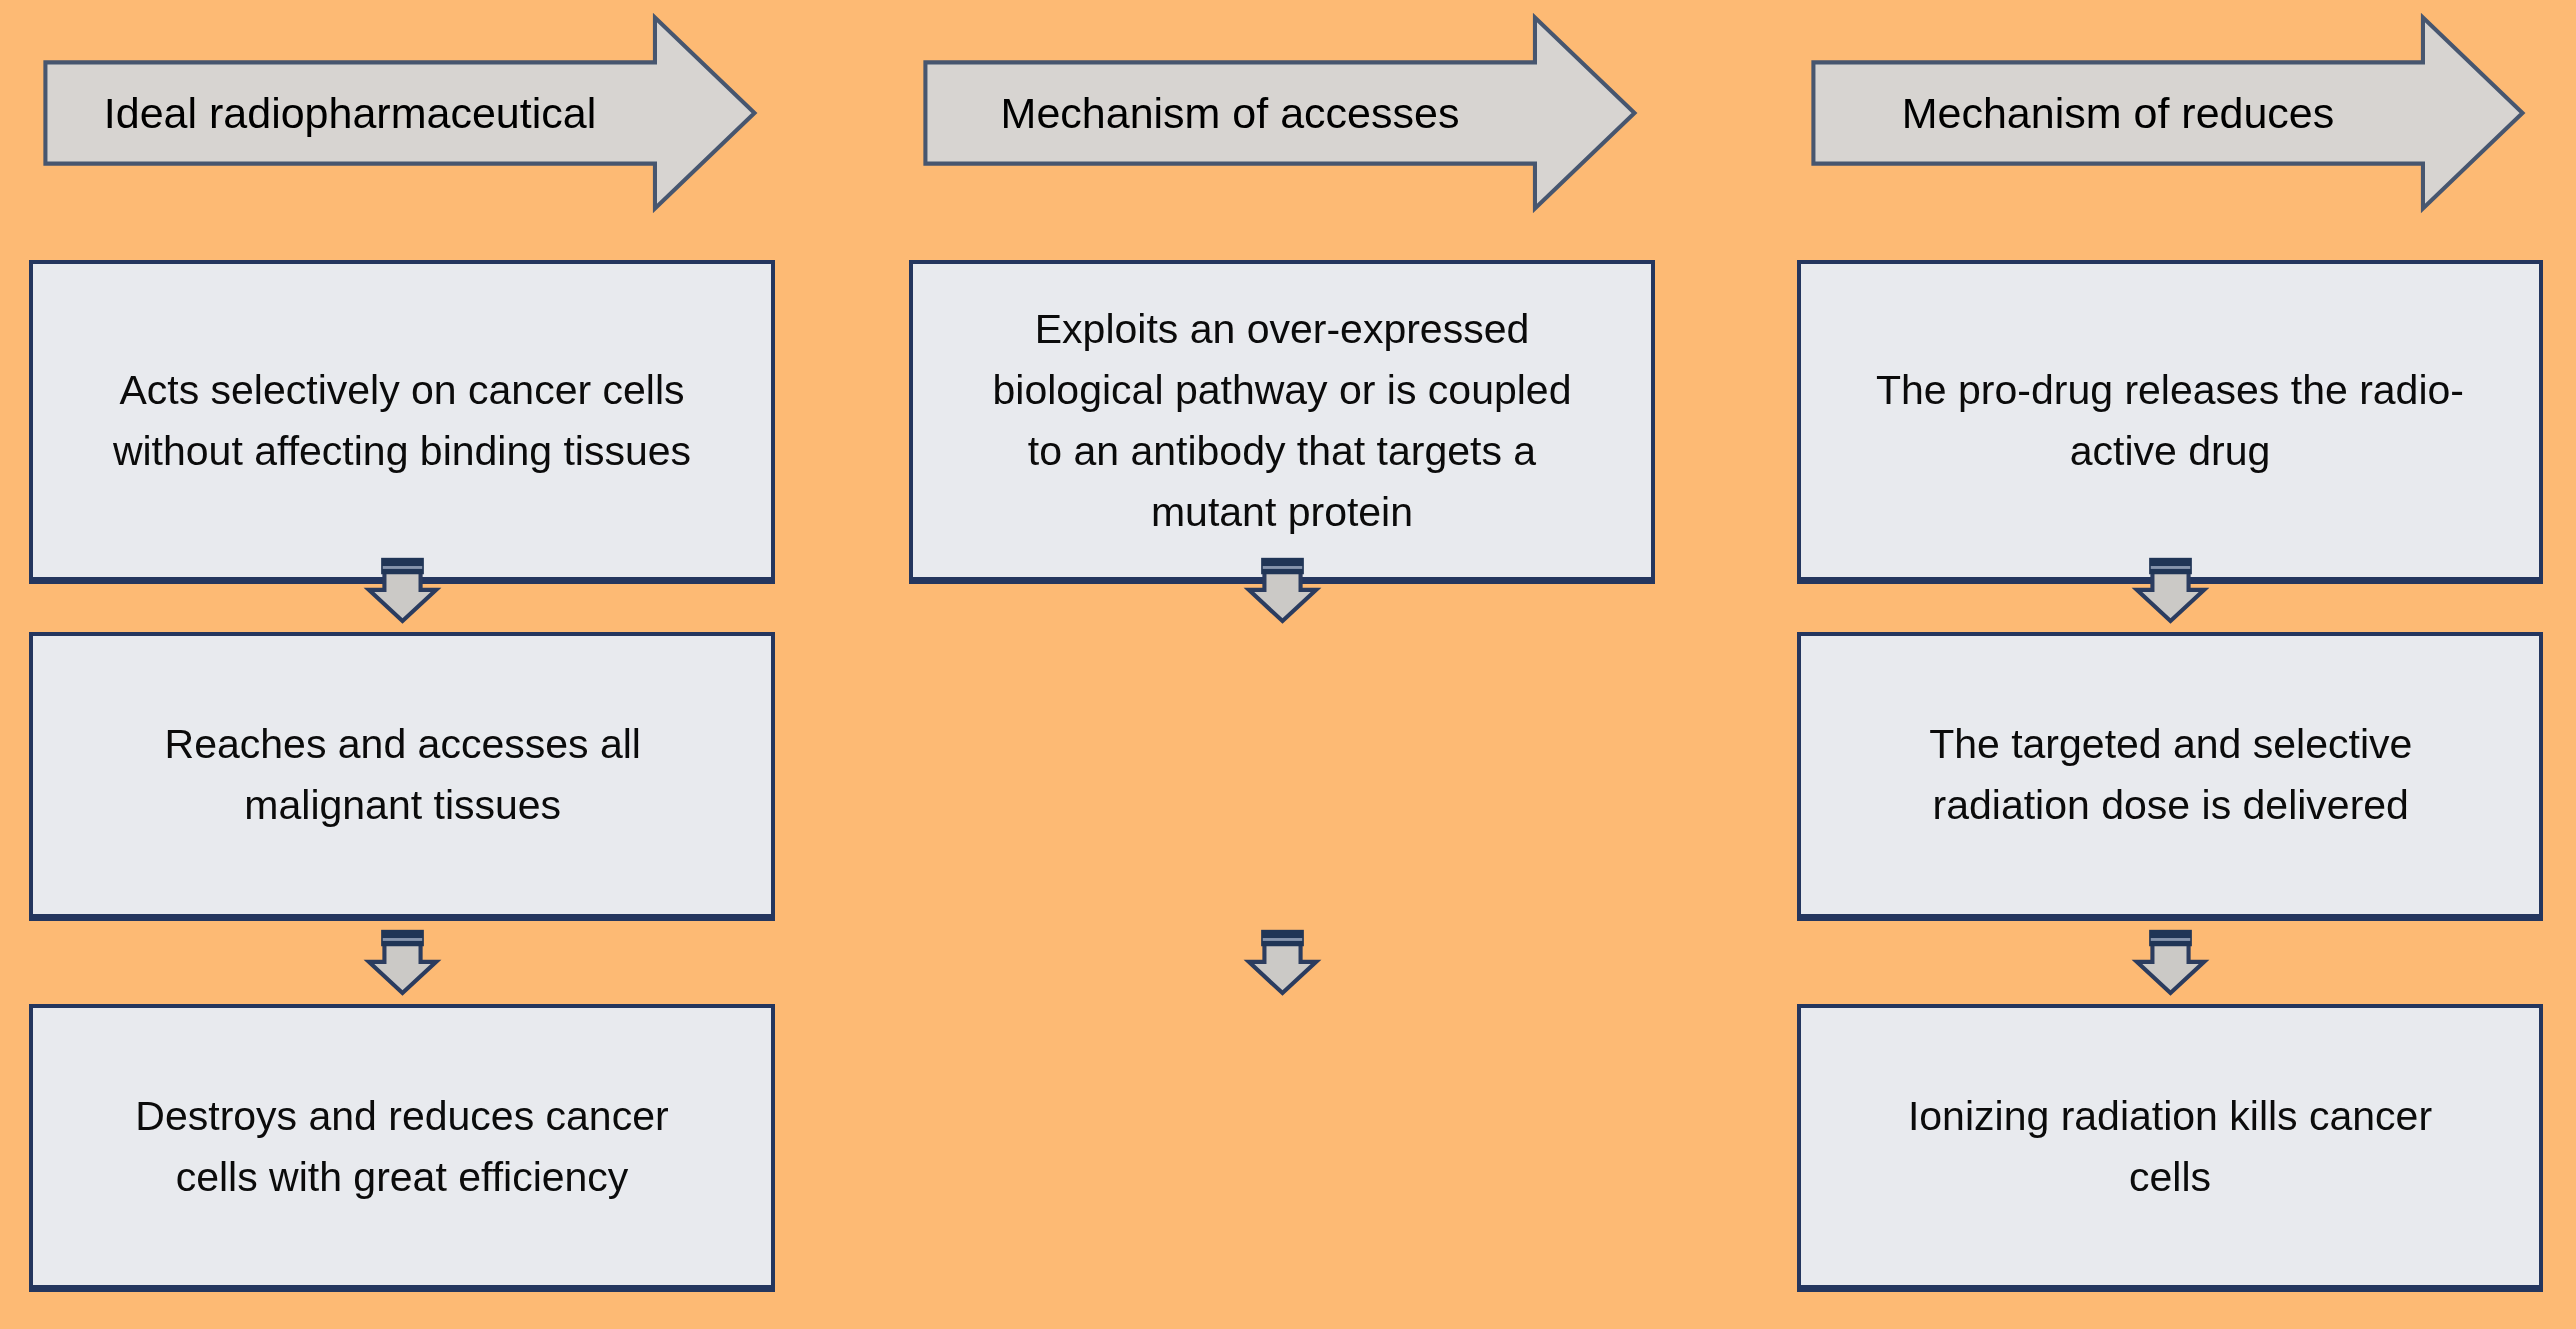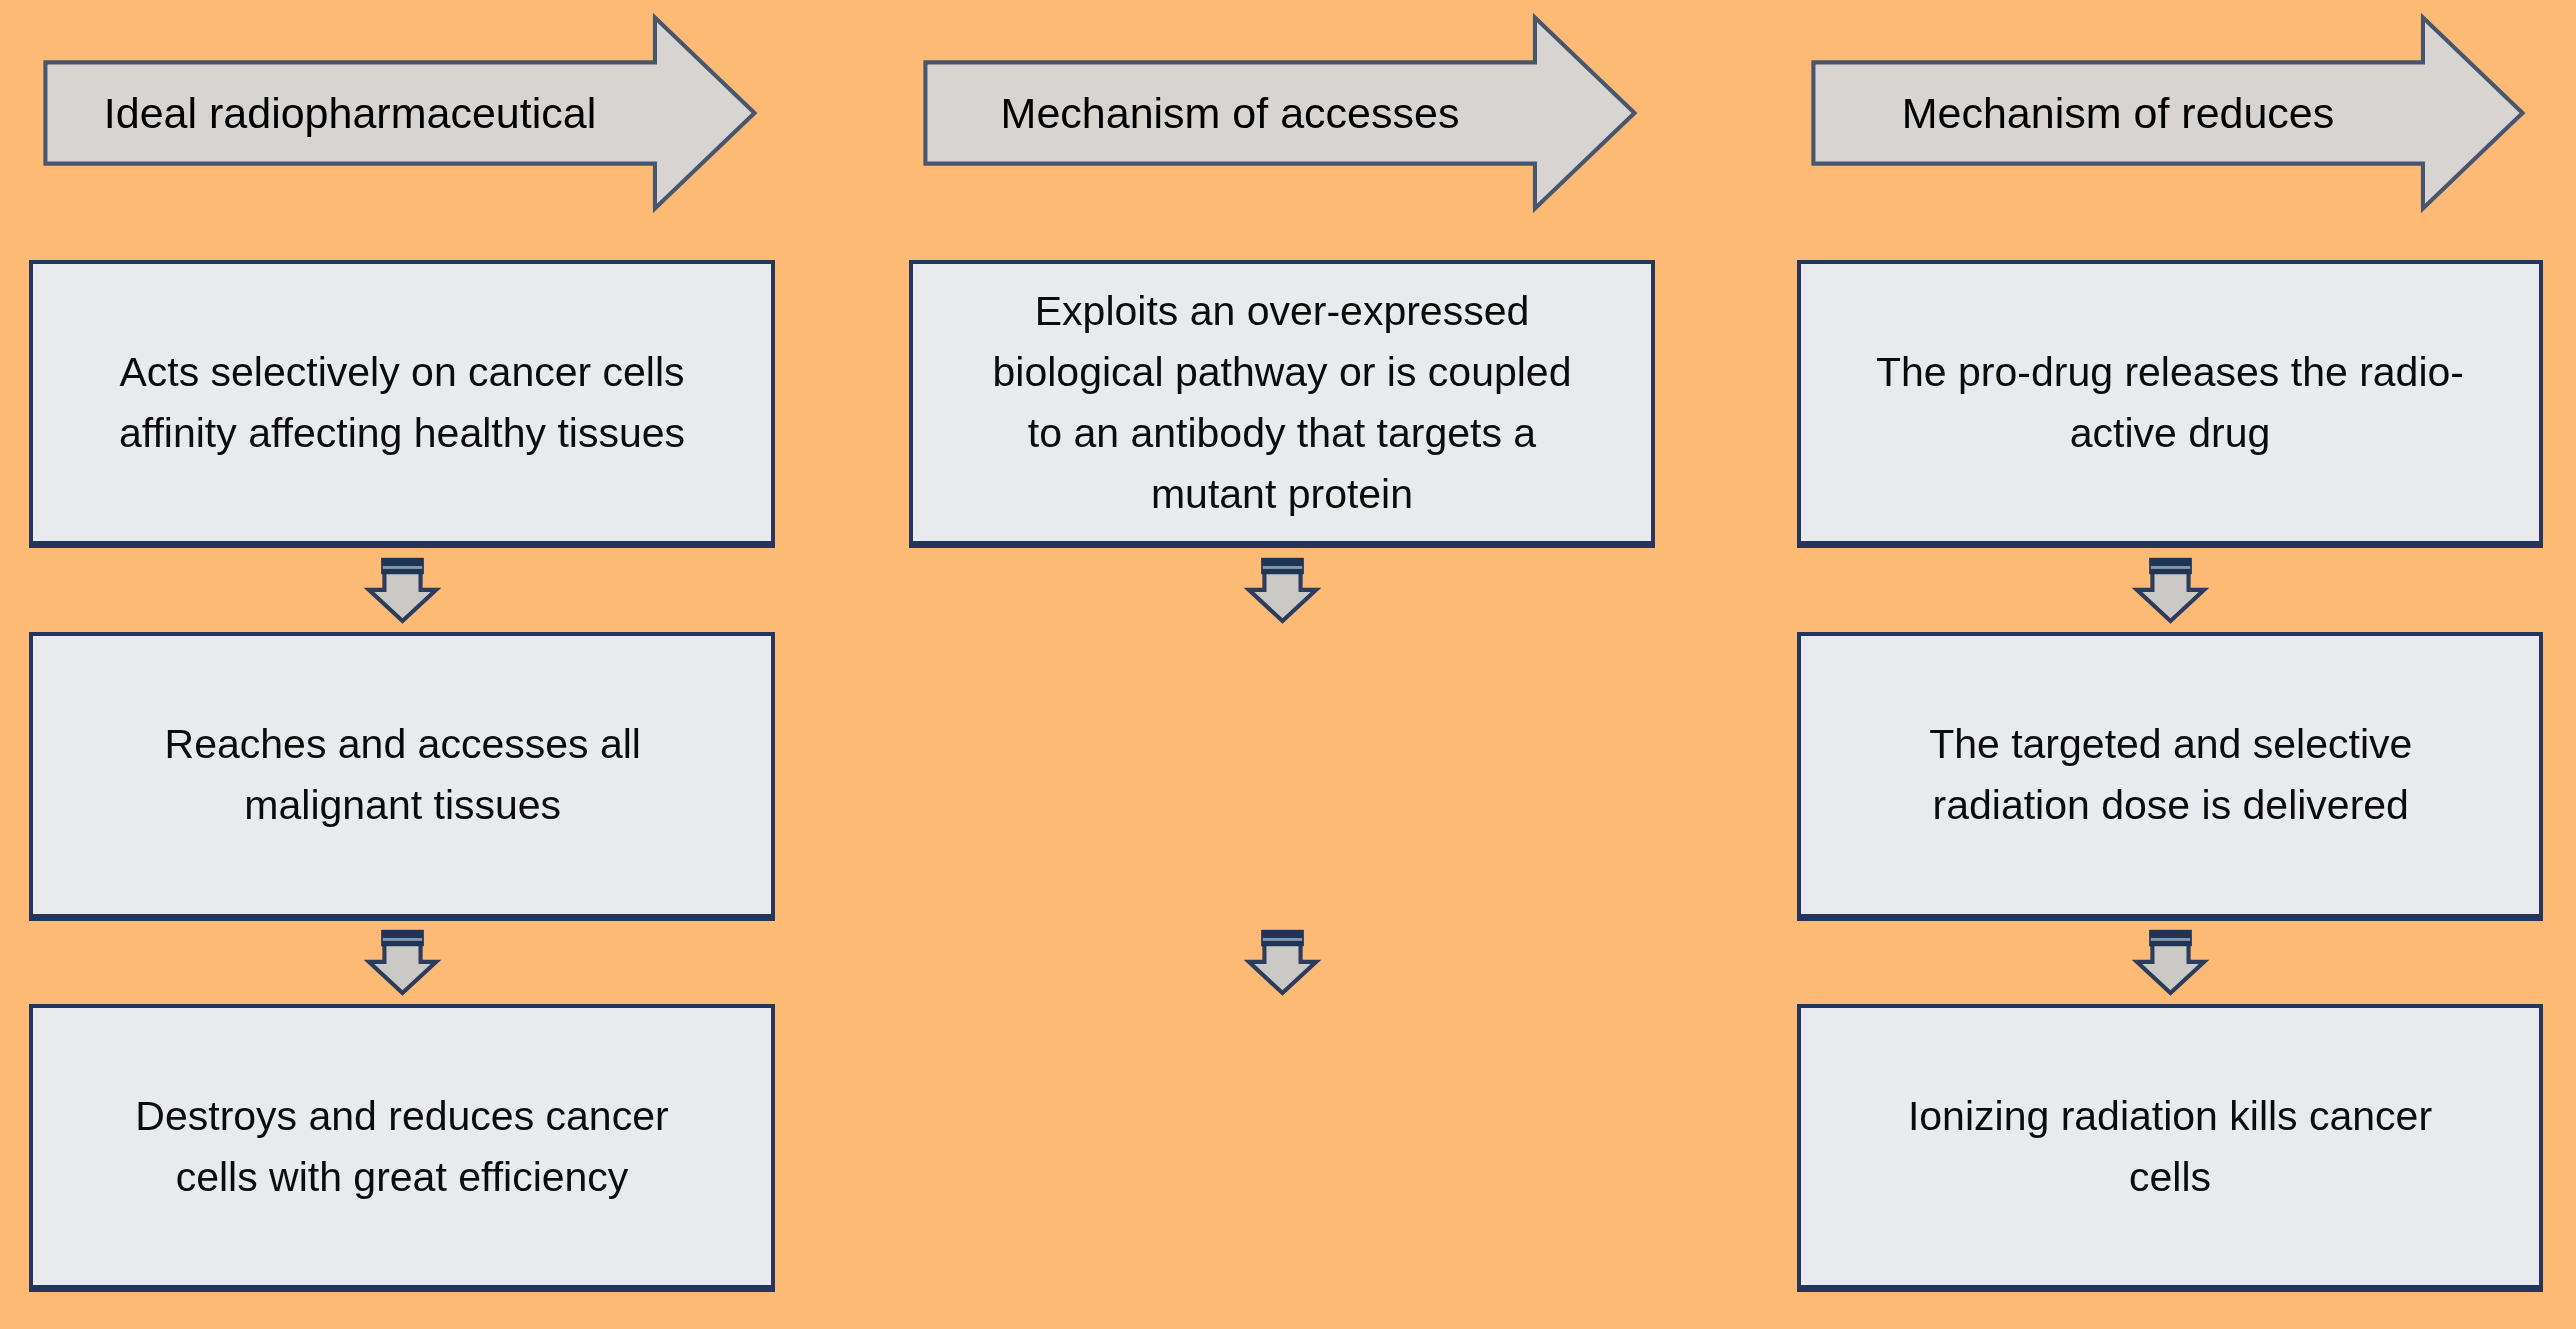--- a/index.html
+++ b/index.html
@@ -59,21 +59,21 @@
     display: flex;
     align-items: center;
     justify-content: center;
     text-align: center;
     color: #0b0b0b;
     font-size: 41px;
     line-height: 61px;
     white-space: pre-wrap;
     padding: 0 6.5px;
   }
-  .box-row-0 { top: 260px;  height: 288px; }
+  .box-row-0 { top: 260px;  height: 324px; }
   .box-row-1 { top: 632px;  height: 289px; padding-left: 8px; }
   .box-row-2 { top: 1004px; height: 288px; }
   .down-arrow {
     position: absolute;
     left: 334px;
     width: 79px;
     height: 69px;
   }
   .arrow-row-0 { top: 557px; }
   .arrow-row-1 { top: 929px; }
@@ -86,21 +86,21 @@
 
   <div class="column" style="left:29px">
     <div class="header-arrow-wrap">
       <svg viewBox="0 0 880 250" aria-hidden="true">
         <path d="M3,63 L750,63 L750,8 L872,125 L750,242 L750,187 L3,187 Z" fill="#d7d4d1" stroke="#47566f" stroke-width="5" stroke-linejoin="miter"></path>
       </svg>
       <div class="header-label">Ideal radiopharmaceutical</div>
     </div>
 
     <div class="step-box box-row-0">Acts selectively on cancer cells
-affinity affecting healthy tissues</div>
+without affecting binding tissues</div>
 
     <div class="down-arrow arrow-row-0">
       <svg viewBox="0 0 96 84" aria-hidden="true">
         <path d="M26,4 L70,4 L70,40 L89,40 L48,78 L7,40 L26,40 Z" fill="#cbc9c6" stroke="#2b3c5f" stroke-width="5" stroke-linejoin="miter"></path>
         <rect x="22" y="1" width="52" height="20" fill="#203556"></rect>
         <rect x="24" y="11" width="48" height="3.5" fill="#8795ad"></rect>
       </svg>
     </div>
 
     <div class="step-box box-row-1">Reaches and accesses all

